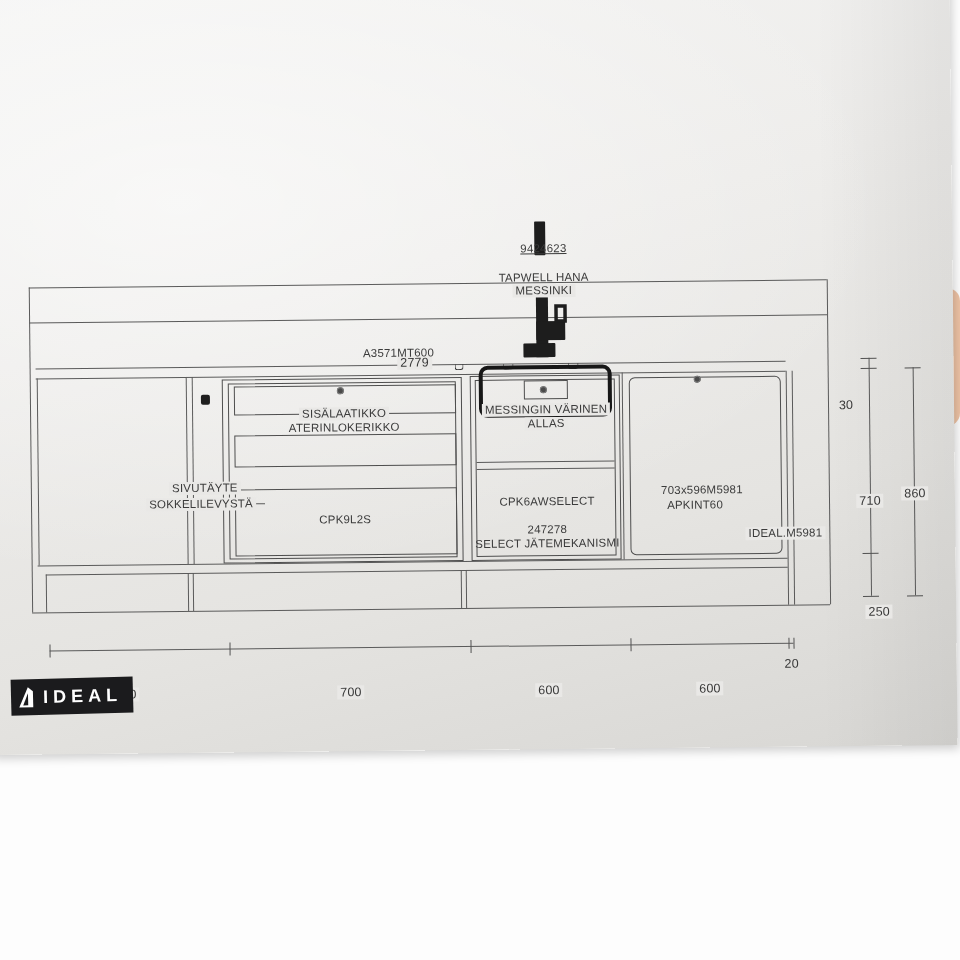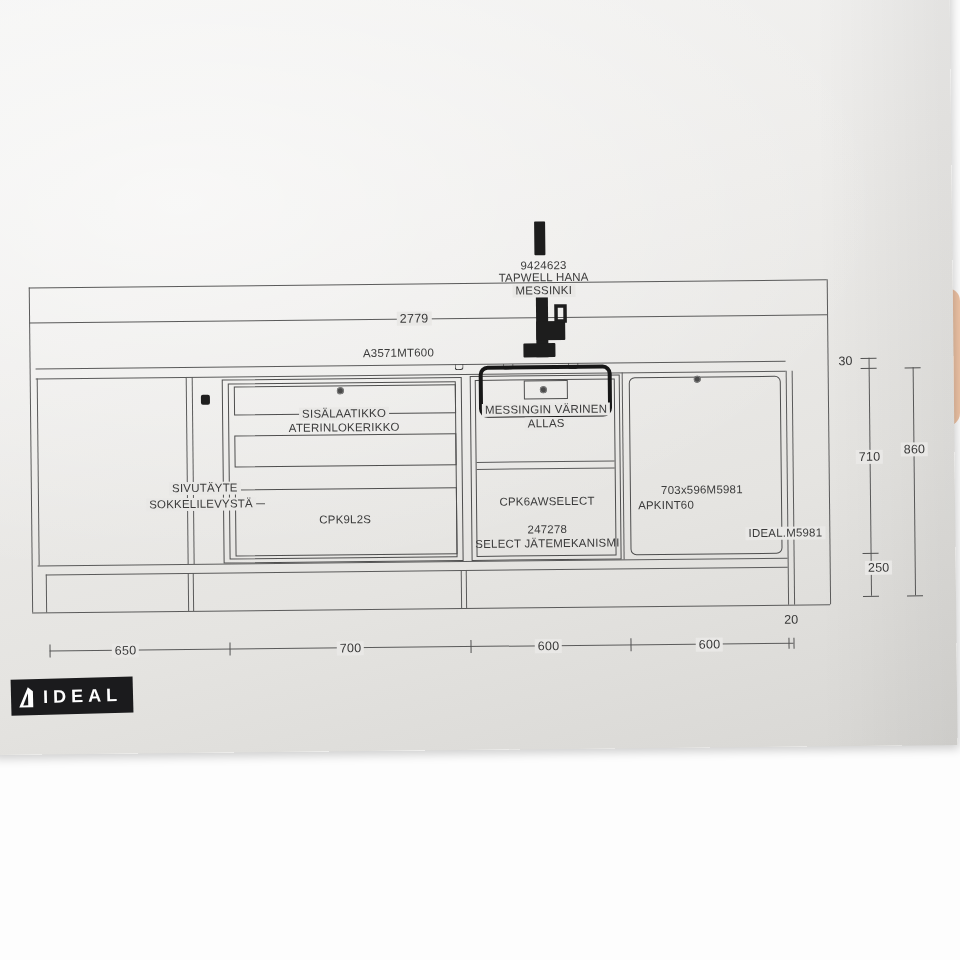--- a/index.html
+++ b/index.html
@@ -27,21 +27,21 @@
   .tickv{position:absolute;width:1px;height:13px;background:#525252;}
   .screw{position:absolute;width:7px;height:7px;border-radius:50%;background:#4a4a4a;
          box-shadow:inset 0 0 0 1px #7d7d7d;}
   .knob{position:absolute;width:9px;height:10px;border-radius:2px;background:#1e1e1e;}
   .clip{position:absolute;height:6px;border:1.5px solid #3a3a3a;border-top:none;
         border-radius:0 0 3px 3px;box-sizing:border-box;}
   .sink{position:absolute;border:4px solid #171717;border-radius:9px;box-sizing:border-box;}
 
   .lbl{position:absolute;font-size:11.5px;line-height:1.15;color:#3c3c3c;white-space:nowrap;
        transform:translateX(-50%);z-index:5;letter-spacing:.2px;}
-  .dim{font-size:12.5px;color:#393939;}
+  .dim{font-size:12.5px;color:#393939;margin-top:44px;}
   .bg{background:#e9e8e6;padding:0 3px;}
 
   
   .logo{position:absolute;left:8px;top:674px;width:122px;height:36px;background:#1b1b1d;
         display:flex;align-items:center;gap:6px;padding-left:6px;box-sizing:border-box;
         transform:rotate(-0.9deg);z-index:6;}
   .logo-text{color:#ffffff;font-size:18px;font-weight:bold;letter-spacing:5px;}
 </style>
 </head>
 <body>
@@ -61,21 +61,21 @@
       <span class="lbl dim bg" style="left:415px;top:311px;">2779</span>
       <span class="lbl" style="left:399px;top:346px;">A3571MT600</span>
 
       <svg style="position:absolute;left:522px;top:222px;width:50px;height:140px;z-index:2;" viewBox="0 0 50 140">
         <rect x="14" y="0" width="11" height="34" rx="1" fill="#1d1d1d"></rect>
         <rect x="15" y="76" width="12" height="60" fill="#1d1d1d"></rect>
         <rect x="15" y="100" width="29" height="19" rx="1" fill="#1d1d1d"></rect>
         <rect x="35" y="85" width="9" height="15" fill="none" stroke="#1d1d1d" stroke-width="3.5"></rect>
         <rect x="2" y="122" width="32" height="14" rx="1" fill="#1d1d1d"></rect>
       </svg>
-      <span class="lbl" style="left:545px;top:260px;">9424623</span>
+      <span class="lbl" style="left:545px;top:243px;text-decoration:underline;">9424623</span>
       <span class="lbl" style="left:545px;top:272px;">TAPWELL HANA</span>
       <span class="lbl bg" style="left:545px;top:285px;">MESSINKI</span>
 
       <div class="hl" style="left:36px;top:364px;width:750px;"></div>
       <div class="hl" style="left:36px;top:374px;width:750px;"></div>
       <div class="clip" style="left:455px;top:364px;width:9px;"></div>
       <div class="clip" style="left:503px;top:364px;width:11px;"></div>
       <div class="clip" style="left:568px;top:364px;width:11px;"></div>
 
       <div class="vl" style="left:37px;top:374px;height:187px;"></div>
@@ -106,21 +106,21 @@
       <span class="lbl bg" style="left:546px;top:404px;">MESSINGIN VÄRINEN</span>
       <span class="lbl bg" style="left:546px;top:418px;">ALLAS</span>
       <span class="lbl" style="left:546px;top:496px;">CPK6AWSELECT</span>
       <span class="lbl" style="left:546px;top:524px;">247278</span>
       <span class="lbl" style="left:546px;top:538px;">SELECT JÄTEMEKANISMI</span>
 
       <div class="vl" style="left:622px;top:374px;height:187px;"></div>
       <div class="box" style="left:629px;top:379px;width:152px;height:178px;border-width:1.5px;border-radius:6px;"></div>
       <div class="screw" style="left:694px;top:378px;"></div>
       <span class="lbl" style="left:701px;top:486px;">703x596M5981</span>
-      <span class="lbl" style="left:665px;top:501px;">APKINT60</span>
+      <span class="lbl" style="left:694px;top:501px;">APKINT60</span>
 
       <div class="vl" style="left:786px;top:374px;height:234px;"></div>
       <div class="vl" style="left:792px;top:374px;height:234px;"></div>
       <span class="lbl bg" style="left:784px;top:530px;">IDEAL.M5981</span>
 
       <div class="hl" style="left:36px;top:561px;width:750px;"></div>
       <div class="hl" style="left:44px;top:570px;width:742px;"></div>
       <div class="vl" style="left:44px;top:570px;height:38px;"></div>
       <div class="vl" style="left:186px;top:570px;height:38px;"></div>
       <div class="vl" style="left:191px;top:570px;height:38px;"></div>

